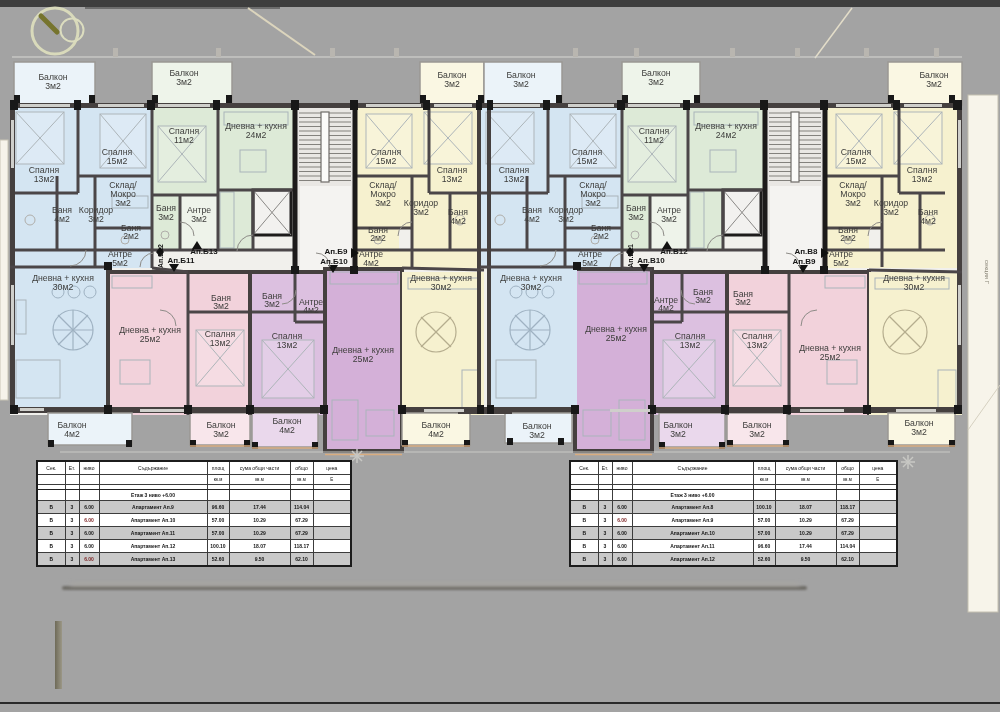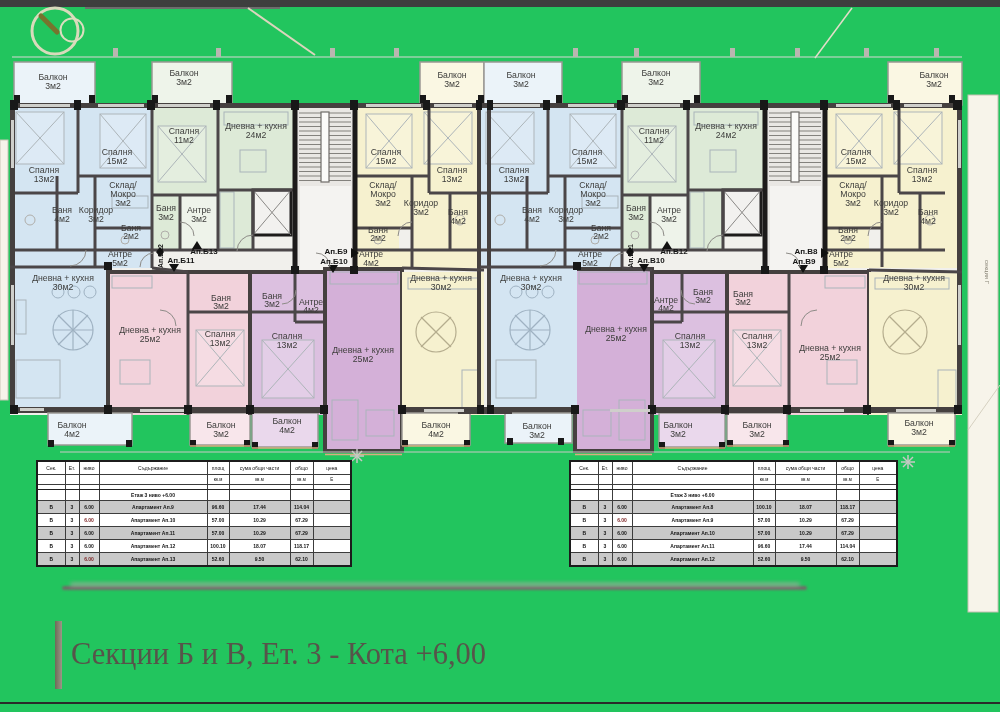--- a/index.html
+++ b/index.html
@@ -1,16 +1,16 @@
 <!DOCTYPE html>
 <html><head>
 <meta charset="utf-8">
 <style>
 html,body{margin:0;padding:0;background:#fff}
-.page{position:relative;width:1000px;height:712px;background:#22c55e;overflow:hidden;font-family:"Liberation Sans",sans-serif}
+.page{position:relative;width:1000px;height:712px;background:#a3a3a3;overflow:hidden;font-family:"Liberation Sans",sans-serif}
 .abs{position:absolute}
 .tbl{position:absolute;border-collapse:collapse;table-layout:fixed;font-family:"Liberation Sans",sans-serif;font-size:5px;color:#141414;background:#fff}
 .tbl td{border:1px solid #3c3c3c;text-align:center;vertical-align:middle;padding:0;overflow:hidden;white-space:nowrap}
 .tbl .hd td{height:12px;font-size:5px}
 .tbl .un td{height:9px;font-size:4.5px}
 .tbl .gap td{height:4px;border-top:1.5px solid #222;border-bottom:1.5px solid #222}
 .tbl .et td{height:10px;font-weight:bold;font-size:5px}
 .tbl .dr td{height:12px;font-weight:bold;font-size:5px}
 .tbl .sh td{background:#c9c9c9}
 .tbl .num{font-weight:bold}
@@ -831,16 +831,15 @@
           <td></td>
         </tr>
 </tbody>
     </table>
 
 <div class="abs" style="left:62px;top:586px;width:745px;height:4px;background:#6f6d68;border-radius:3px;filter:blur(1.3px)"></div>
 <div class="abs" style="left:70px;top:583px;width:730px;height:3px;background:#a9a7a1;border-radius:3px;filter:blur(2px)"></div>
 
 <div class="abs" style="left:55px;top:621px;width:7px;height:68px;background:linear-gradient(to right,#6e6a58,#9b9786)"></div>
 
-<div class="abs" style="left:71px;top:637px;font-family:'Liberation Serif',serif;font-size:30.5px;color:#57544a">Секции Б и В, Ет. 3 - Кота +6,00</div>
 
 <div class="abs" style="left:0;top:702px;width:1000px;height:2px;background:#2a2a2a"></div>
 </div>
 
 </body></html>

